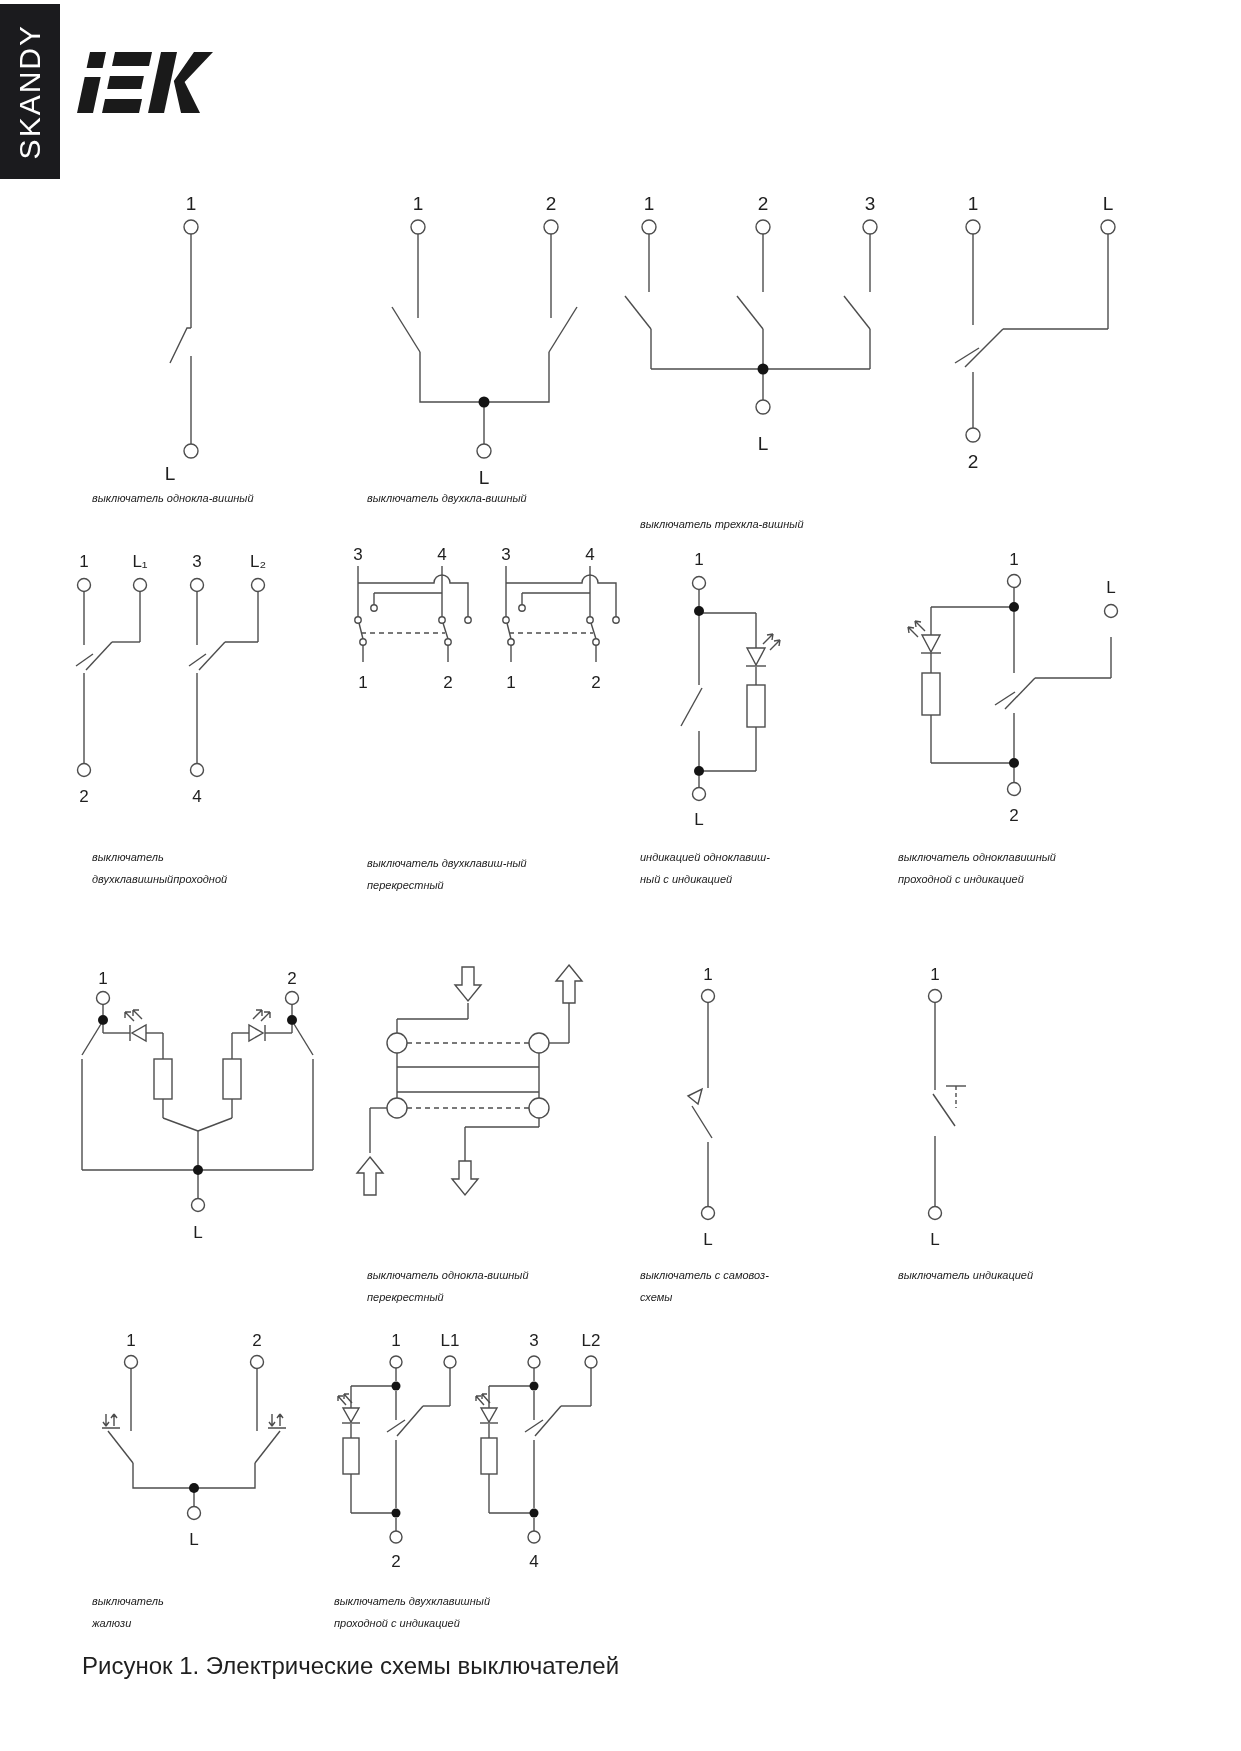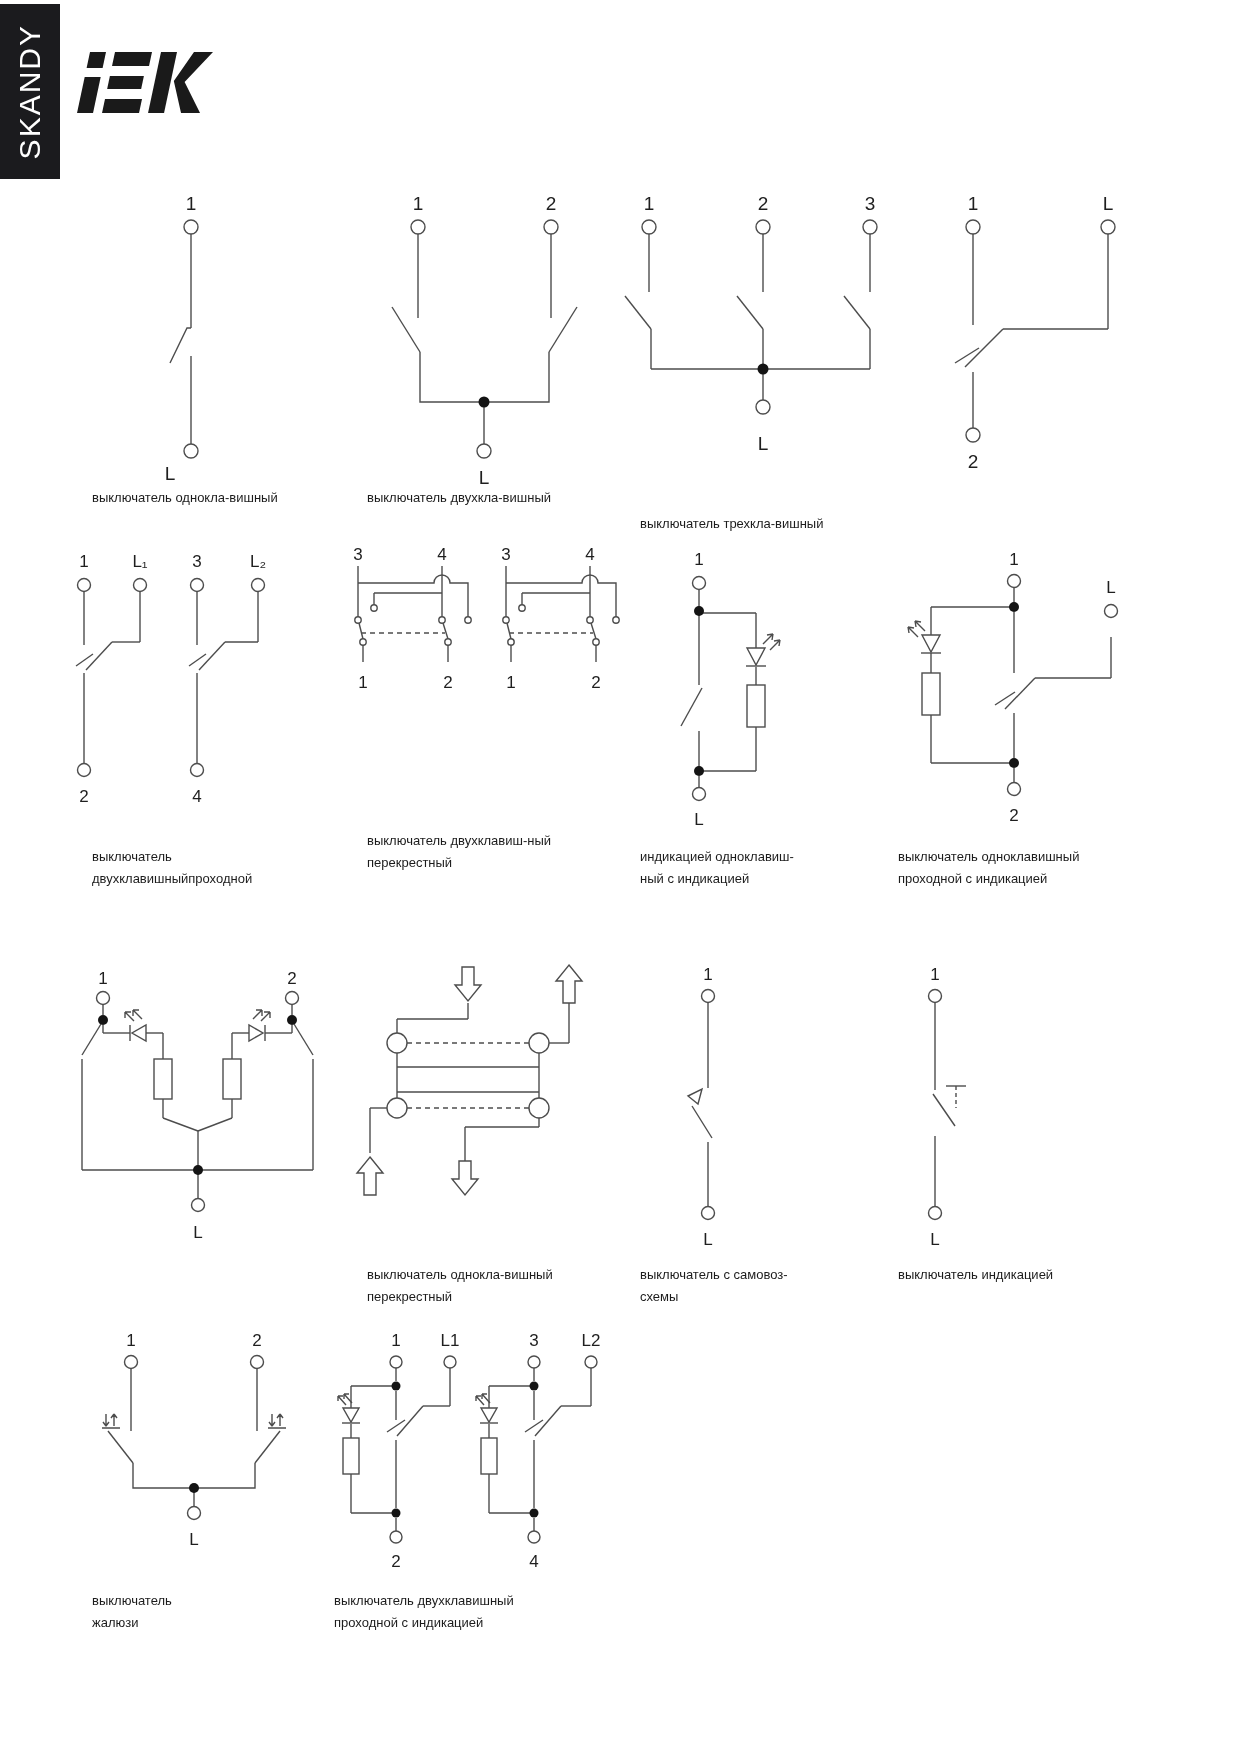--- a/index.html
+++ b/index.html
@@ -3,21 +3,21 @@
 <meta charset="utf-8">
 <style>
   html,body{margin:0;padding:0;background:#ffffff;}
   #page{position:relative;width:1241px;height:1751px;background:#ffffff;overflow:hidden;
         font-family:"Liberation Sans",sans-serif;}
   .abs{position:absolute;}
   #side-tab{left:0;top:4px;width:60px;height:175px;background:#1b1b1e;display:flex;
             align-items:center;justify-content:center;}
   #side-tab span{writing-mode:vertical-rl;transform:rotate(180deg);color:#fff;
                  font-size:30px;letter-spacing:2px;font-weight:500;}
-  .cap{font-size:13px;line-height:22px;color:#1c1c1c;white-space:nowrap;}
+  .cap{font-size:11px;line-height:22px;color:#1c1c1c;white-space:nowrap;font-style:italic;}
   .figcap{font-size:24px;color:#1f1f1f;white-space:nowrap;}
   svg text{font-family:"Liberation Sans",sans-serif;fill:#1f1f1f;}
   svg .w{stroke:#4d4d4d;stroke-width:1.4;fill:none;}
   svg .t{fill:#ffffff;stroke:#4d4d4d;stroke-width:1.4;}
   svg .d{fill:#141414;stroke:none;}
   svg .dash{stroke:#4d4d4d;stroke-width:1.4;fill:none;stroke-dasharray:5 4;}
   svg .lb{font-size:19px;text-anchor:middle;}
   svg .lbs{font-size:17px;text-anchor:middle;}
 </style>
 </head>
@@ -256,21 +256,21 @@
     <circle class="d" cx="139" cy="62" r="5"></circle>
     <circle class="d" cx="139" cy="218" r="5"></circle>
     <circle class="t" cx="139" cy="244" r="6.5"></circle>
     <text class="lbs" x="139" y="276">2</text>
   </svg>
 
   <div class="abs cap" style="left:92px;top:846px">
     <div>выключатель</div>
     <div>двухклавишныйпроходной</div>
   </div>
-  <div class="abs cap" style="left:367px;top:830px">
+  <div class="abs cap" style="left:367px;top:852px">
     <div>выключатель двухклавиш-ный</div>
     <div>перекрестный</div>
   </div>
   <div class="abs cap" style="left:640px;top:846px">
     <div>индикацией одноклавиш-</div>
     <div>ный с индикацией</div>
   </div>
   <div class="abs cap" style="left:898px;top:846px">
     <div>выключатель одноклавишный</div>
     <div>проходной с индикацией</div>
@@ -471,14 +471,15 @@
 
   <div class="abs cap" style="left:92px;top:1590px">
     <div>выключатель</div>
     <div>жалюзи</div>
   </div>
   <div class="abs cap" style="left:334px;top:1590px">
     <div>выключатель двухклавишный</div>
     <div>проходной с индикацией</div>
   </div>
 
+  <div class="abs figcap" style="left:82px;top:1652px">Рисунок 1. Электрические схемы выключателей</div>
 
 </div>
 
 </body></html>

